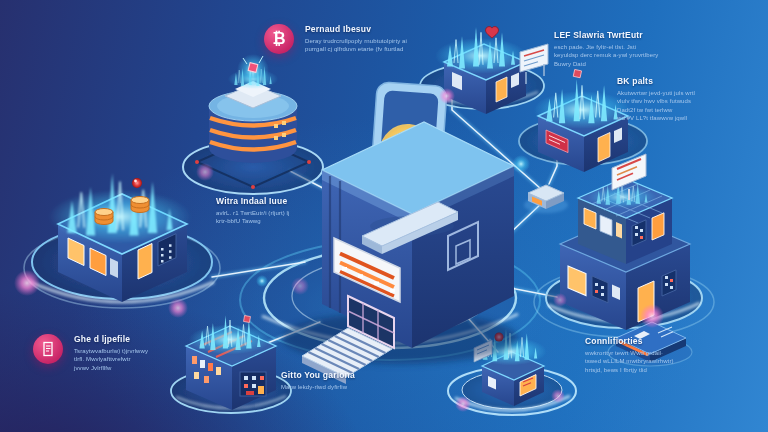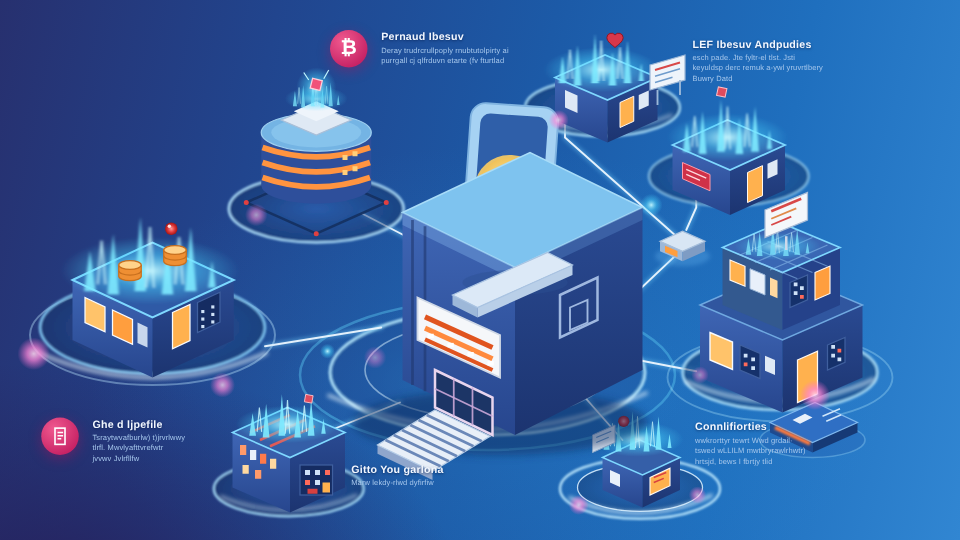--- a/index.html
+++ b/index.html
@@ -392,29 +392,45 @@
   <div class="ann-text">
     <div class="ann-title">Pernaud Ibesuv</div>
     <div class="ann-lines">Deray trudrcrullpoply rnubtutolpirty ai
 purrgall cj qlfrduvn etarte (fv fturtlad</div>
   </div>
 </div>
 
 
 <div class="ann" style="left:554px;top:30px;width:205px">
   <div class="ann-text">
-    <div class="ann-title">LEF Ibesuv Andpudies</div>
+    <div class="ann-title">LEF Slawria TwrtEutr</div>
     <div class="ann-lines">esch pade. Jte fyltr-el tlst. Jsti
 keyuldsp derc remuk a-ywl yruvrtlbery
 Buwry Datd</div>
   </div>
 </div>
 
-
-
+<div class="ann" style="left:617px;top:76px;width:148px">
+  <div class="ann-text">
+    <div class="ann-title">BK palts</div>
+    <div class="ann-lines">Akutwvrtwr jevd-yuti juls wrtl
+vlulv tfwv hwv vlbs futwuds
+Dadt2f tw fwt terlww
+wd #V LL?t tfawwvw jqwll</div>
+  </div>
+</div>
+
+
+<div class="ann" style="left:216px;top:196px;width:125px">
+  <div class="ann-text">
+    <div class="ann-title">Witra Indaal Iuue</div>
+    <div class="ann-lines">avlrL. r1 TwrtEutr/i (rljurt) lj
+krtr-bbfU Tawwg</div>
+  </div>
+</div>
 
 <div class="ann" style="left:281px;top:370px;width:160px">
   <div class="ann-text">
     <div class="ann-title">Gitto You garlona</div>
     <div class="ann-lines">Marw lekdy-rlwd dyfirfiw</div>
   </div>
 </div>
 
 <div class="ann" style="left:33px;top:334px;width:190px">
   <div class="badge">
@@ -424,21 +440,21 @@
     </svg>
   </div>
   <div class="ann-text">
     <div class="ann-title">Ghe d ljpefile</div>
     <div class="ann-lines">Tsraytwvafburlw) t)jrvrlwwy
 tlrfl. Mwvlyafttvrefwtr
 jvvwv Jvlrfllfw</div>
   </div>
 </div>
 
-<div class="ann" style="left:556px;top:336px;width:175px">
+<div class="ann" style="left:585px;top:336px;width:175px">
   <div class="ann-text">
     <div class="ann-title">Connlifiorties</div>
     <div class="ann-lines">wwkrorttyr tewrt Wwd grdail·
 tswed wLLILM mwtbryrawlrhwtr)
 hrtsjd, bews I fbrtjy tlid</div>
   </div>
 </div>
 
 </div>
 

